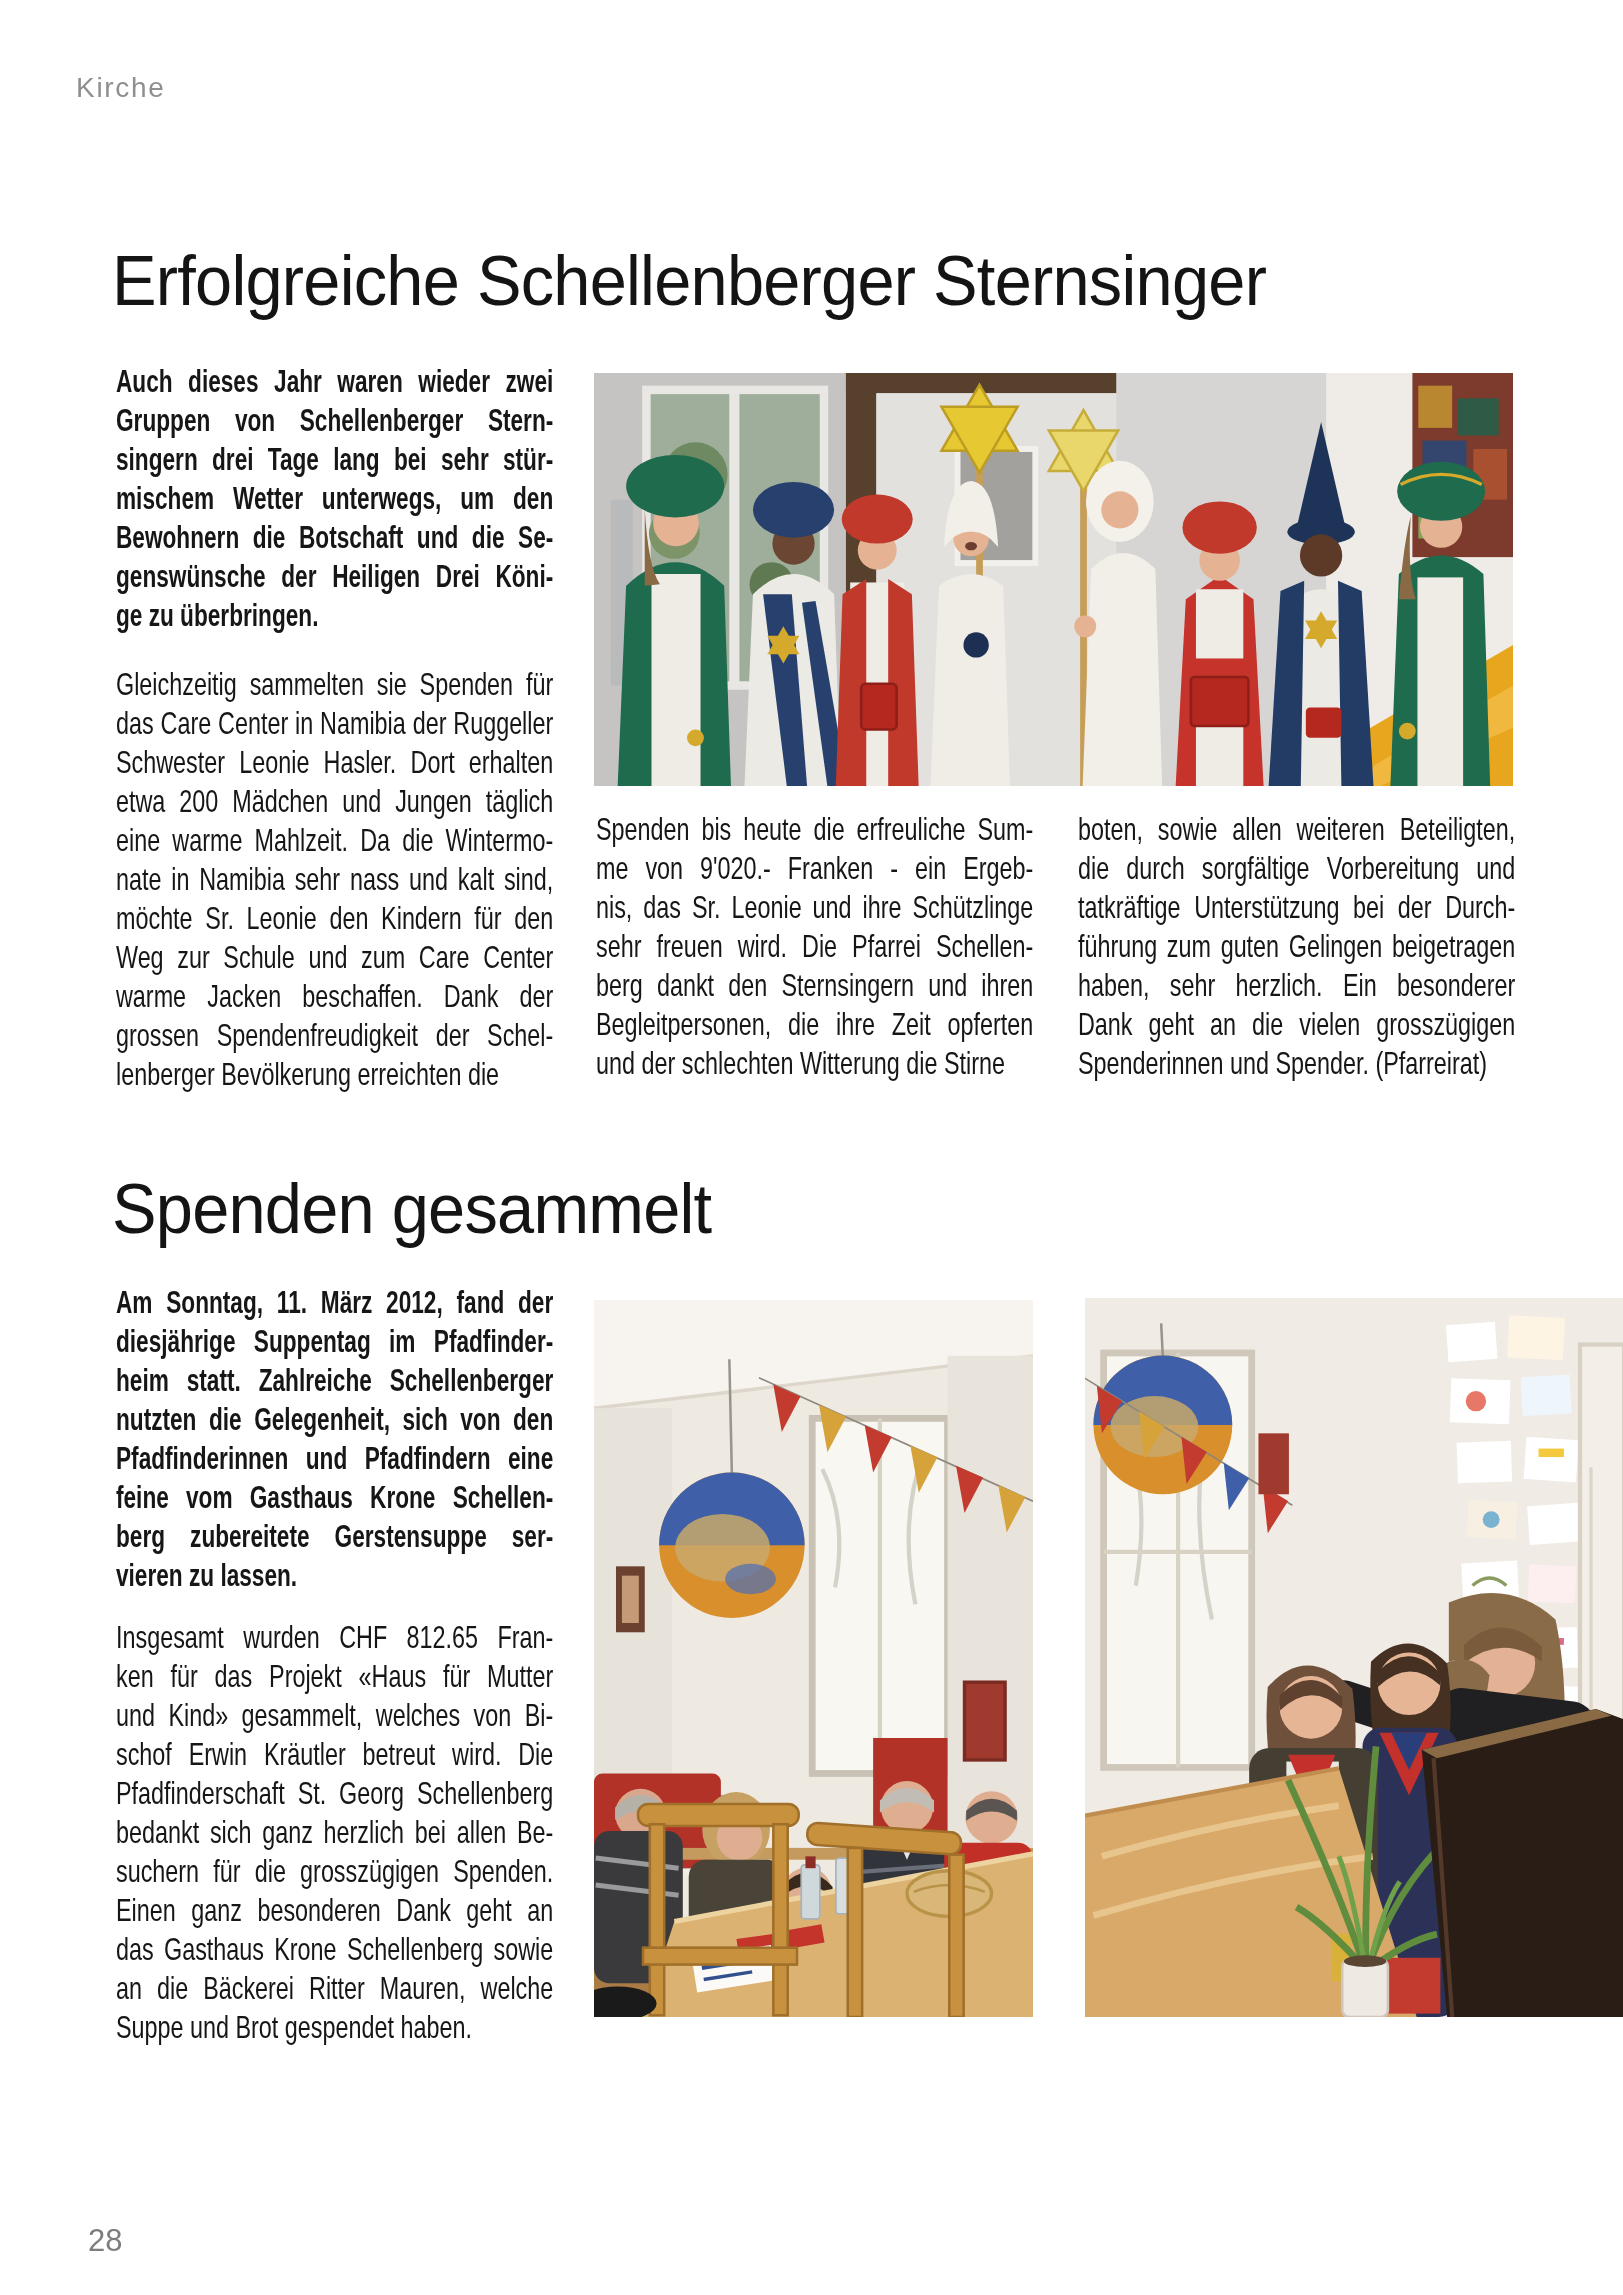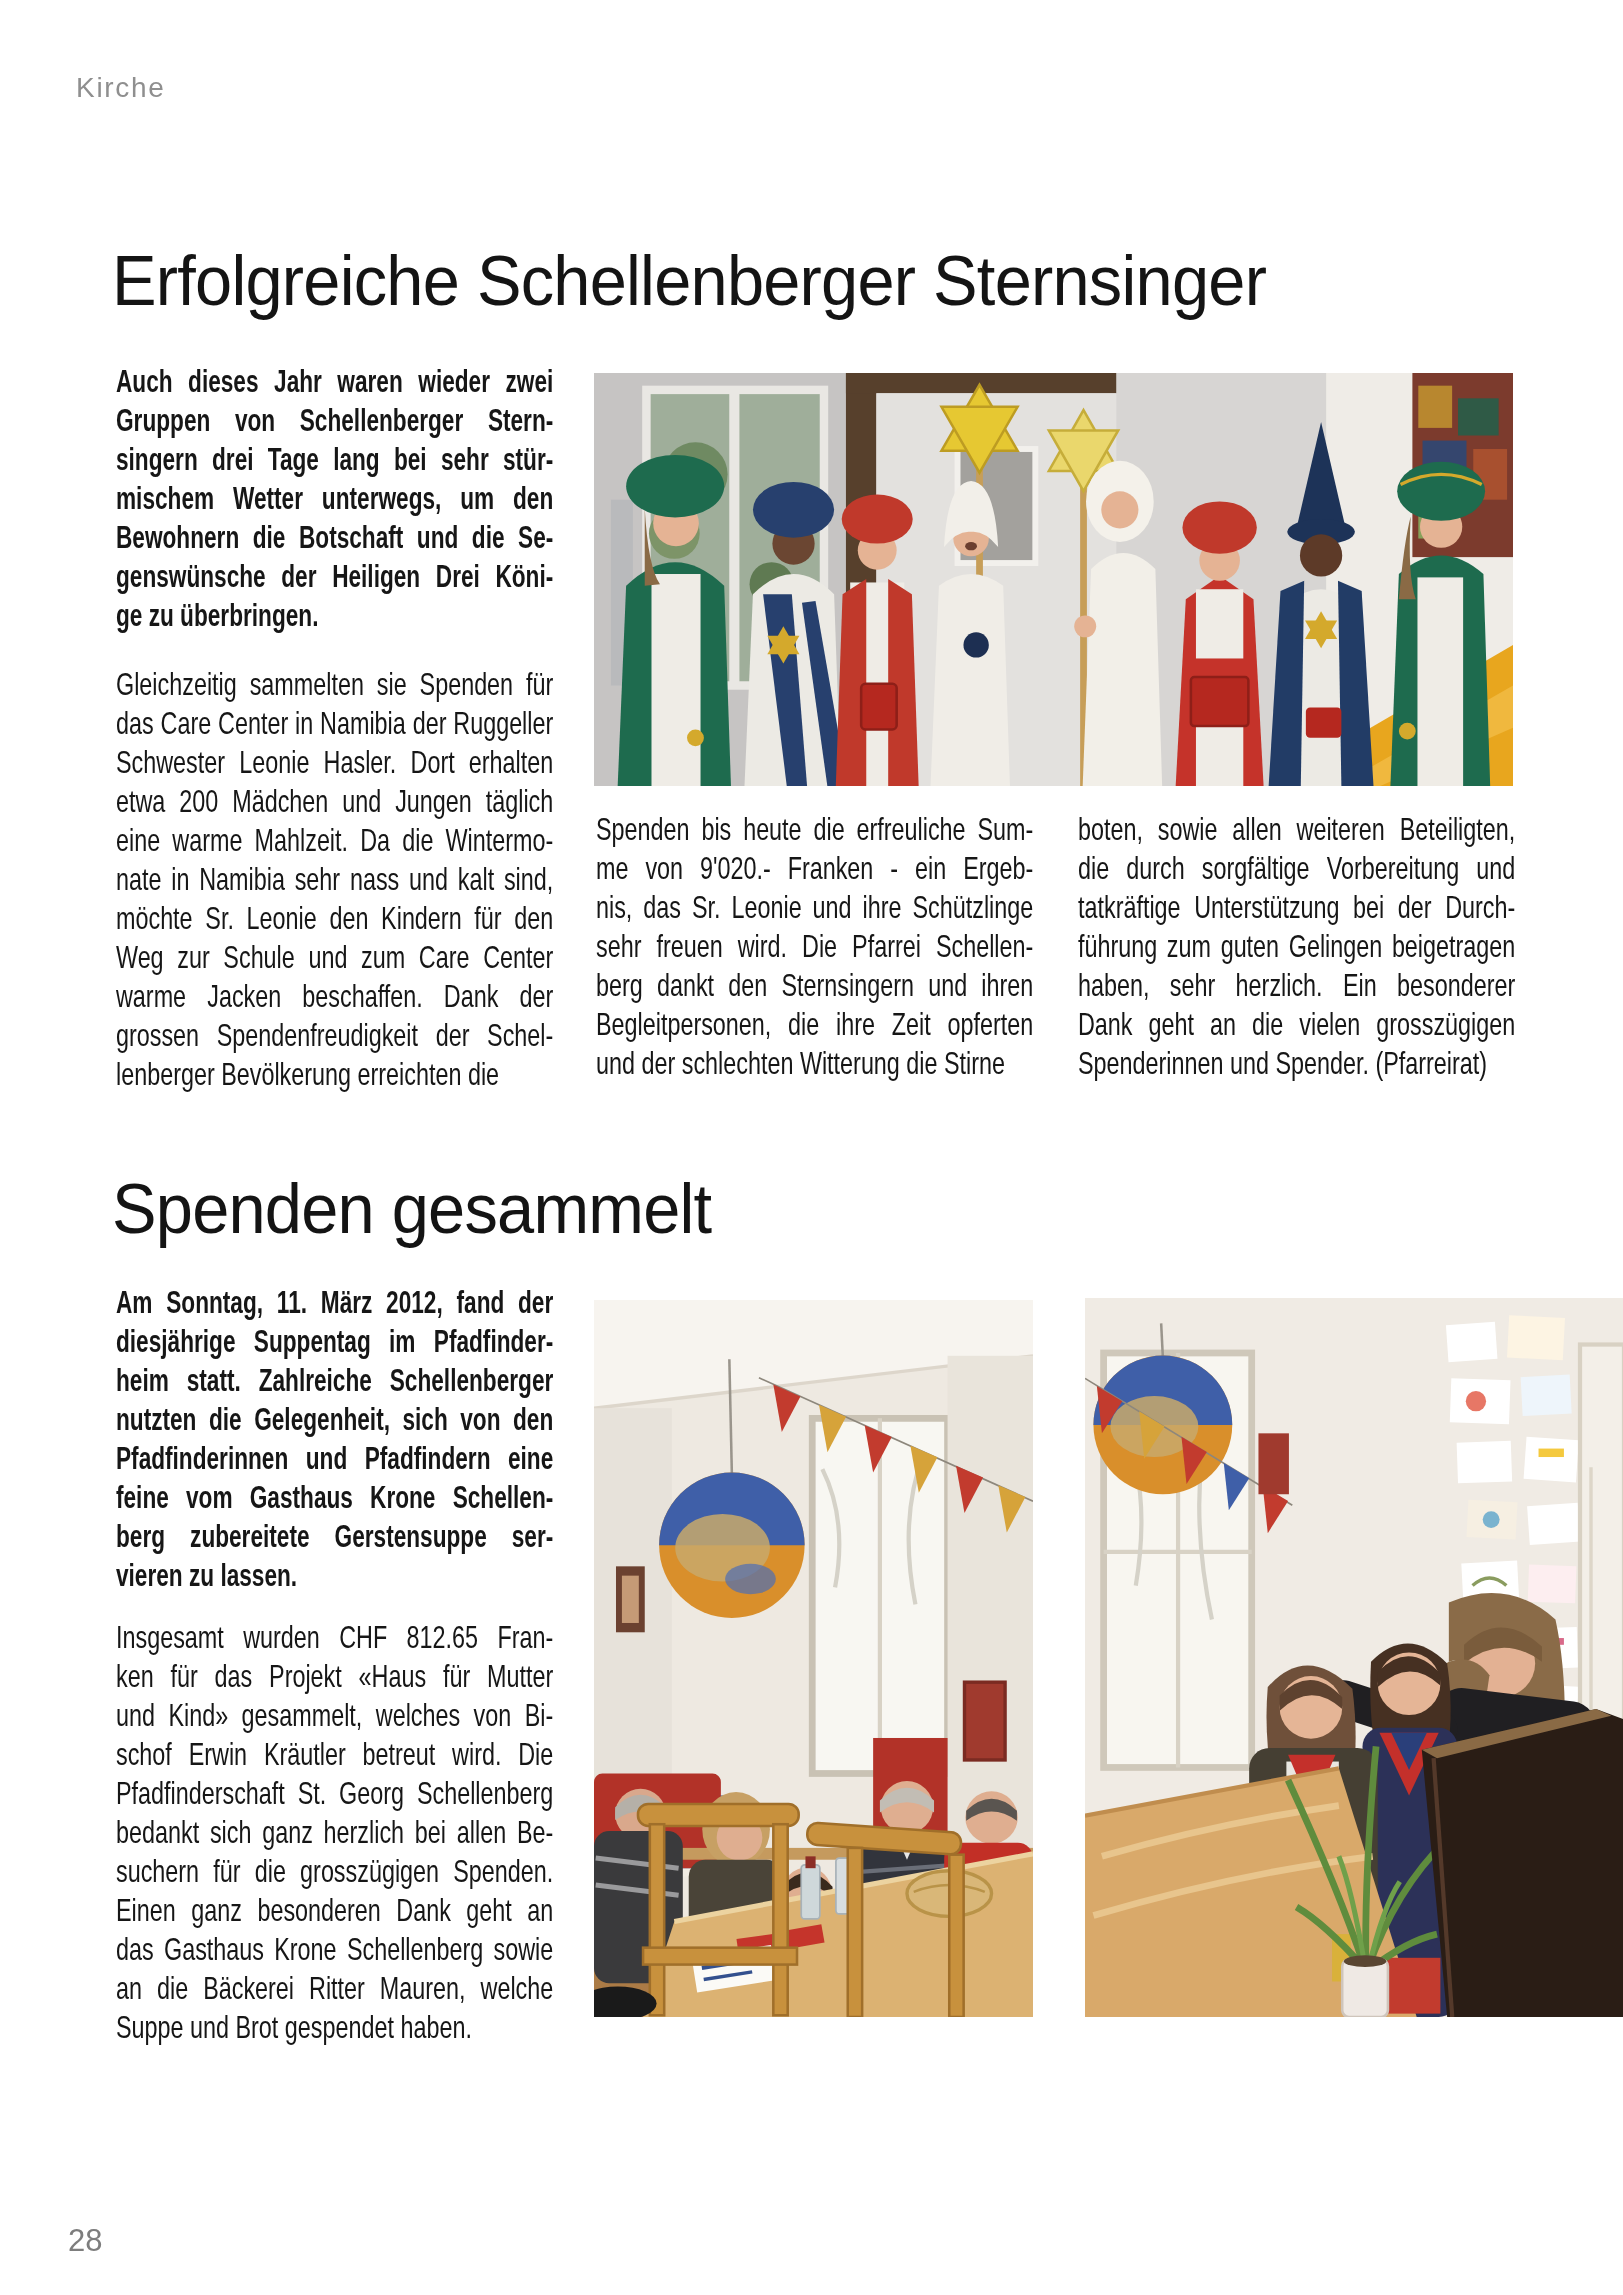--- a/index.html
+++ b/index.html
@@ -19,21 +19,21 @@
   .headline.h1a { top:245px; }
   .headline.h2a { top:1173px; }
   .colblock {
     position:absolute; width:599px; font-size:32px; line-height:39px;
     transform:scaleX(0.73); transform-origin:0 0; color:#161616;
   }
   .colblock.bold { font-weight:700; font-size:31px; }
   .colblock .jline { text-align:justify; text-align-last:justify; }
   .colblock .jline.last { text-align-last:left; }
   .pagenum {
-    position:absolute; left:68px; top:2225px; font-size:31px; line-height:1; color:#7d7d7d;
+    position:absolute; left:88px; top:2225px; font-size:31px; line-height:1; color:#7d7d7d;
   }
   .photo { position:absolute; overflow:hidden; }
   .photo svg { display:block; width:100%; height:100%; }
   #photo-sternsinger { left:594px; top:373px;  width:919px; height:413px; }
   #photo-suppentag-left  { left:594px; top:1300px; width:439px; height:717px; }
   #photo-suppentag-right { left:1085px; top:1298px; width:539px; height:719px; }
 </style>
 </head>
 <body>
 

